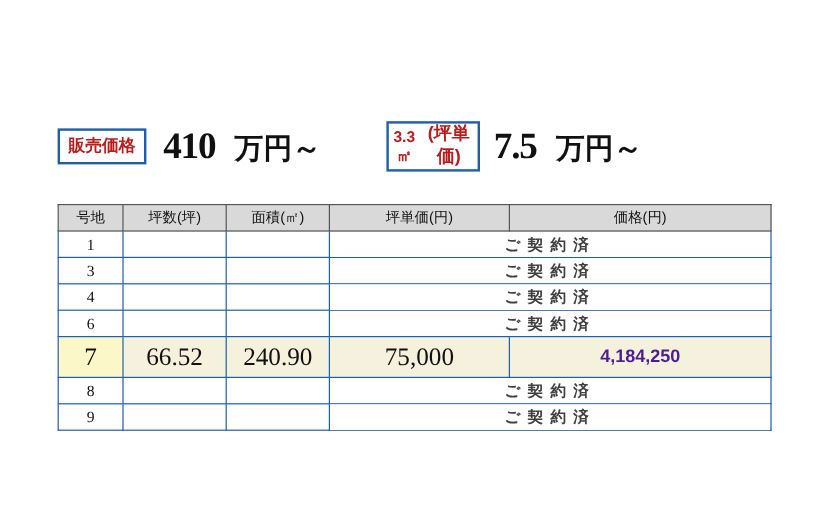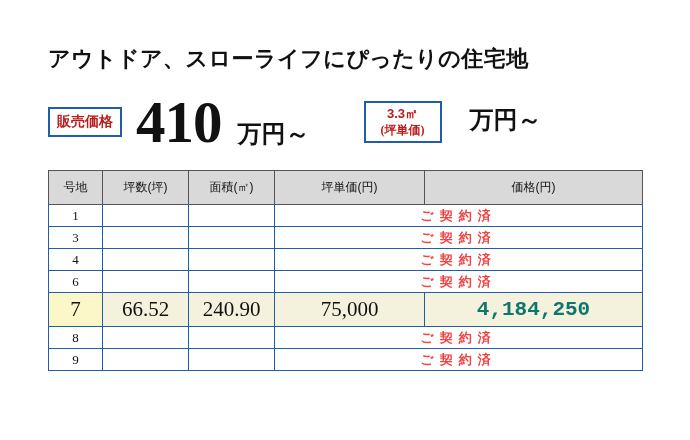--- a/index.html
+++ b/index.html
@@ -67,37 +67,37 @@
     height: 30px;
     font-size: 14px;
     letter-spacing: 0px;
   }
 
   .badge-2 {
     width: 78px;
     height: 42px;
     font-size: 12px;
     line-height: 1.25;
-    flex-direction: column;
+    flex-direction: row;
   }
 
   .badge-2 .b2-line1 { font-size: 13px; }
-  .badge-2 .b2-line2 { font-size: 12px; font-family: Liberation Serif, serif; }
+  .badge-2 .b2-line2 { font-size: 15px; }
 
   .amount {
     font-family: "Liberation Serif", serif;
     font-weight: bold;
     color: #111111;
     line-height: 1;
     display: flex;
     align-items: baseline;
   }
 
   .amount .num {
-    font-size: 59px;
+    font-size: 31px;
     letter-spacing: -1px;
   }
 
   .amount .unit {
     font-size: 24px;
     font-family: Liberation Mono, monospace;
     font-weight: bold;
     margin-left: 16px;
   }
 
@@ -127,21 +127,21 @@
     text-align: center;
     padding: 0;
     box-sizing: border-box;
   }
 
   table.lots thead th {
     background: #d9d9d9;
     color: #111111;
     font-size: 12px;
     font-weight: normal;
-    height: 34px;
+    height: 22px;
     border: 1px solid #555555;
   }
 
   col.c-no   { width: 54px; }
   col.c-tsubo{ width: 86px; }
   col.c-area { width: 86px; }
   col.c-unit { width: 150px; }
   col.c-price{ width: 218px; }
 
   td.no-cell {
@@ -153,73 +153,73 @@
     border: 1px solid #1f5fa9;
   }
 
   tr.sold td {
     background: #ffffff;
   }
 
   td.sold-text {
     font-size: 17px;
     font-weight: bold;
-    color: #ef4444;
+    color: #404040;
     letter-spacing: 6px;
     border-left: 1px solid #1f5fa9;
     border-right: 1px solid #1f5fa9;
     position: relative;
   }
 
   tr.avail td {
     background: #f4f2dd;
     font-family: "Liberation Serif", serif;
     font-size: 21px;
     height: 34px;
   }
 
   tr.avail td.no-cell {
     background: #fbf7c8;
     font-size: 21px;
   }
 
   tr.avail td.price-cell {
-    color: #0f766e;
-    font-family: Liberation Mono, monospace;
-    font-weight: bold;
-    font-size: 21px;
+    color: #4c1d95;
+    font-family: Liberation Sans, sans-serif;
+    font-weight: bold;
+    font-size: 15px;
   }
 
   .empty-cell { background: #ffffff; }
 </style>
 </head>
 <body>
 
 <div class="page">
 
-  <div class="headline">アウトドア、スローライフにぴったりの住宅地</div>
 
   <div class="price-row">
 
     <div class="price-block">
       <div class="badge badge-1">販売価格</div>
       <div class="amount price-1">
         <span class="num">410</span>
         <span class="unit">万円～</span>
       </div>
     </div>
 
     <div class="gap"></div>
 
     <div class="price-block">
       <div class="badge badge-2">
         <span class="b2-line1">3.3㎡</span>
         <span class="b2-line2">(坪単価)</span>
       </div>
       <div class="amount price-2">
+        <span class="num">7.5</span>
         <span class="unit">万円～</span>
       </div>
     </div>
 
   </div>
 
   <div class="table-wrap">
     <table class="lots">
       <colgroup>
         <col class="c-no">

